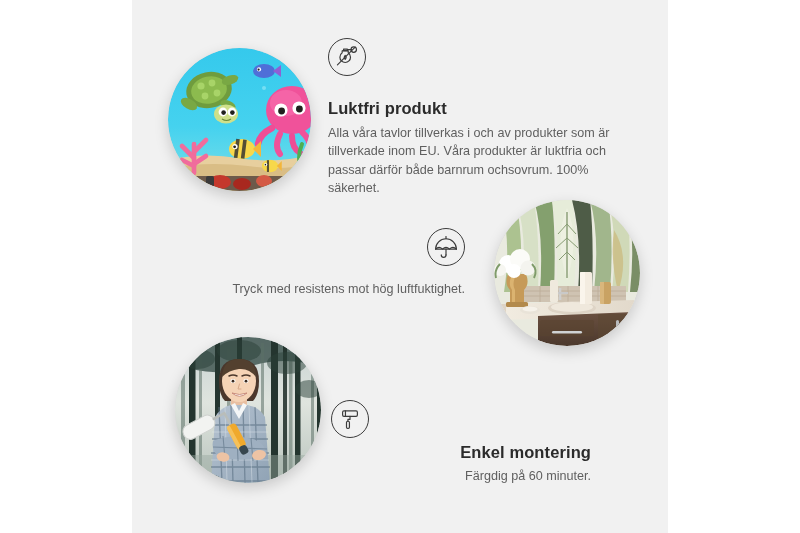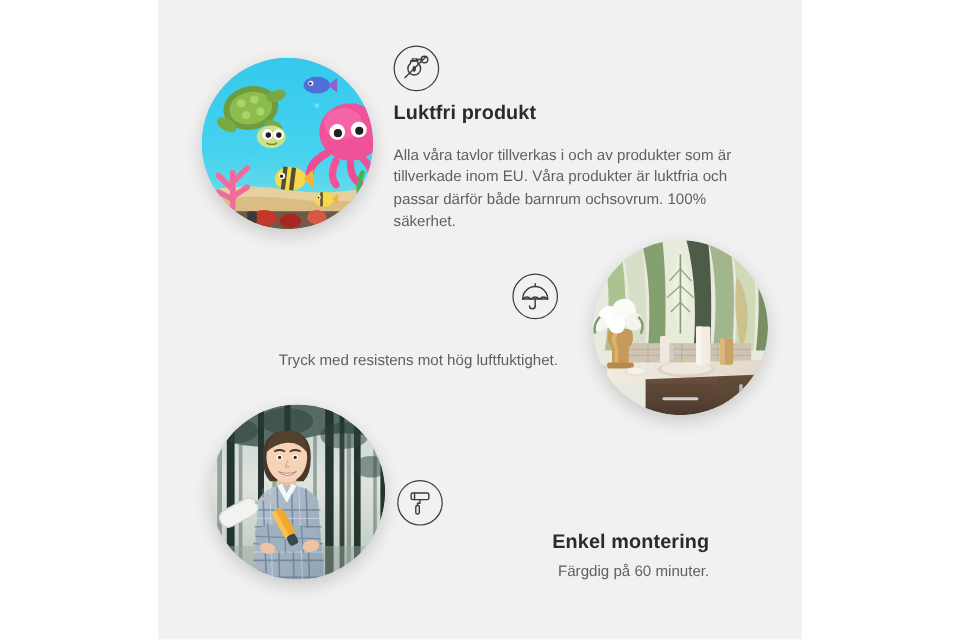--- a/index.html
+++ b/index.html
@@ -67,28 +67,28 @@
 
   .f-desc {
     margin: 0;
     font-size: 12.6px;
     color: #5f5f5f;
     line-height: 1.47;
   }
 
   
   #feature-odourless .icon-badge { left: 0px; top: 0px; }
-  #feature-odourless .feature-text { left: 0px; top: 46px; width: 300px; text-align: left; }
-  #feature-odourless .f-desc { margin-top: 15px; }
+  #feature-odourless .feature-text { left: 0px; top: 60px; width: 300px; text-align: left; }
+  #feature-odourless .f-desc { margin-top: 5px; }
 
   
   #feature-waterproof { text-align: right; }
   #feature-waterproof .icon-badge { right: 0px; top: 0px; }
   #feature-waterproof .feature-text { right: 0px; top: 44px; width: 330px; text-align: right; }
-  #feature-waterproof .f-desc { margin-top: 19px; }
+  #feature-waterproof .f-desc { margin-top: 8px; }
 
   
   #feature-assembly .icon-badge { left: 0px; top: 0px; }
   #feature-assembly .feature-text { left: 0px; top: 42px; width: 260px; text-align: right; }
   #feature-assembly .f-desc { margin-top: 4px; }
 
   
   .photo-circle {
     position: absolute;
     border-radius: 50%;

